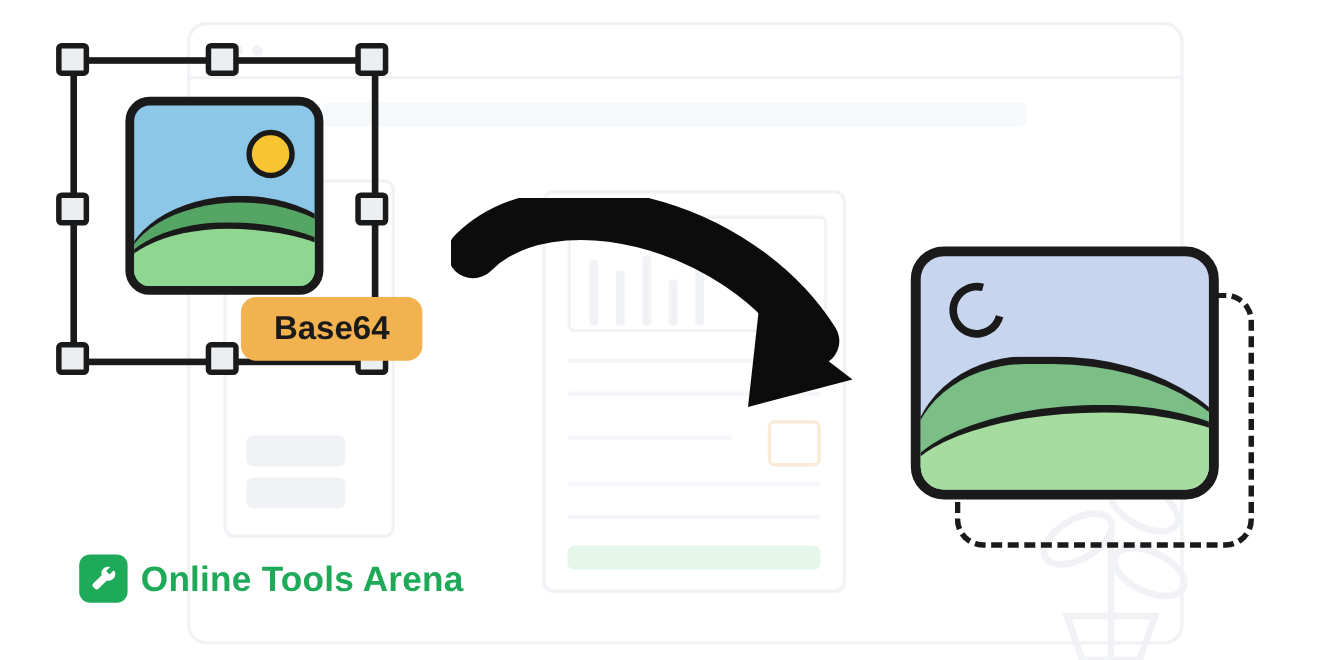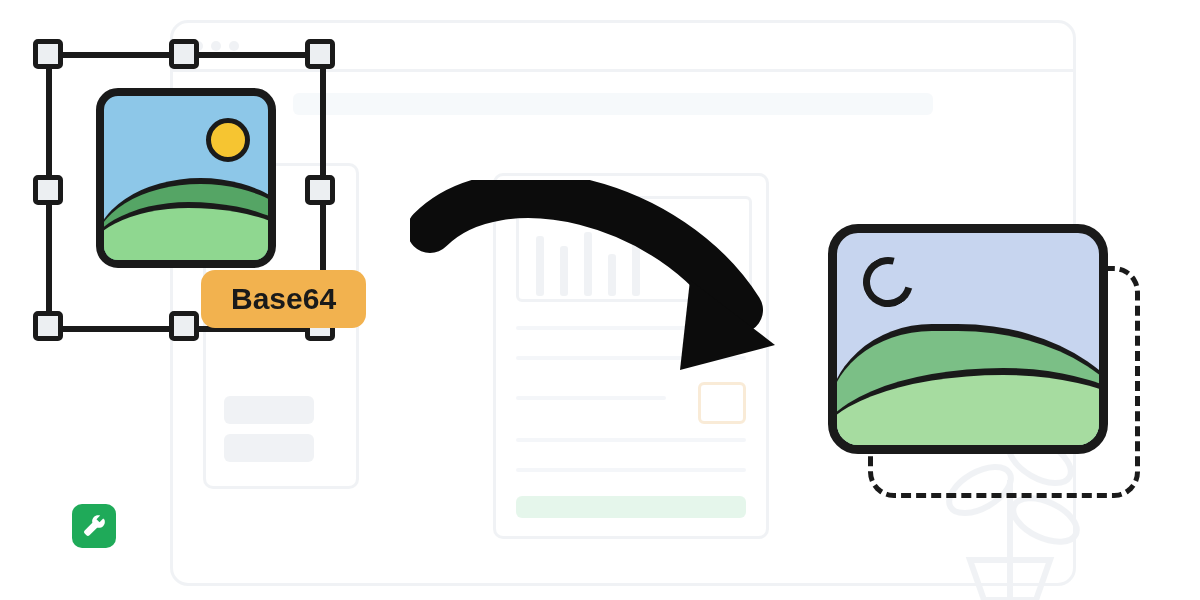--- a/index.html
+++ b/index.html
@@ -120,21 +120,21 @@
   }
   .bg-wireframe .plant {
     position: absolute;
     right: -40px; bottom: -10px;
     width: 200px; height: 220px;
   }
 
   
   .source-group {
     position: absolute;
-    left: 36px;
+    left: 54px;
     top: 42px;
     width: 330px;
     height: 330px;
     text-align: right;
   }
   .sel-frame {
     position: absolute;
     left: 10px; top: 10px;
     width: 268px; height: 268px;
     border: 6px solid #1a1a1a;
@@ -371,15 +371,16 @@
       <div class="mount-front"></div>
     </div>
   </div>
 
   <div class="brand">
     <div class="badge">
       <svg viewBox="0 0 24 24">
         <path fill="#ffffff" d="M21.7 6.3c.2.6.3 1.2.3 1.9 0 3-2.5 5.5-5.5 5.5-.6 0-1.1-.1-1.6-.2L7.8 20.6c-.8.8-2 .8-2.8 0l-1.6-1.6c-.8-.8-.8-2 0-2.8l7.1-7.1c-.1-.5-.2-1-.2-1.6C10.3 4.5 12.8 2 15.8 2c.7 0 1.3.1 1.9.3l-3.4 3.4 2.8 2.8 3.4-3.4z"></path>
       </svg>
     </div>
+    <div class="txt">Online Tools Arena</div>
   </div>
 
 </div>
 
 </body></html>

